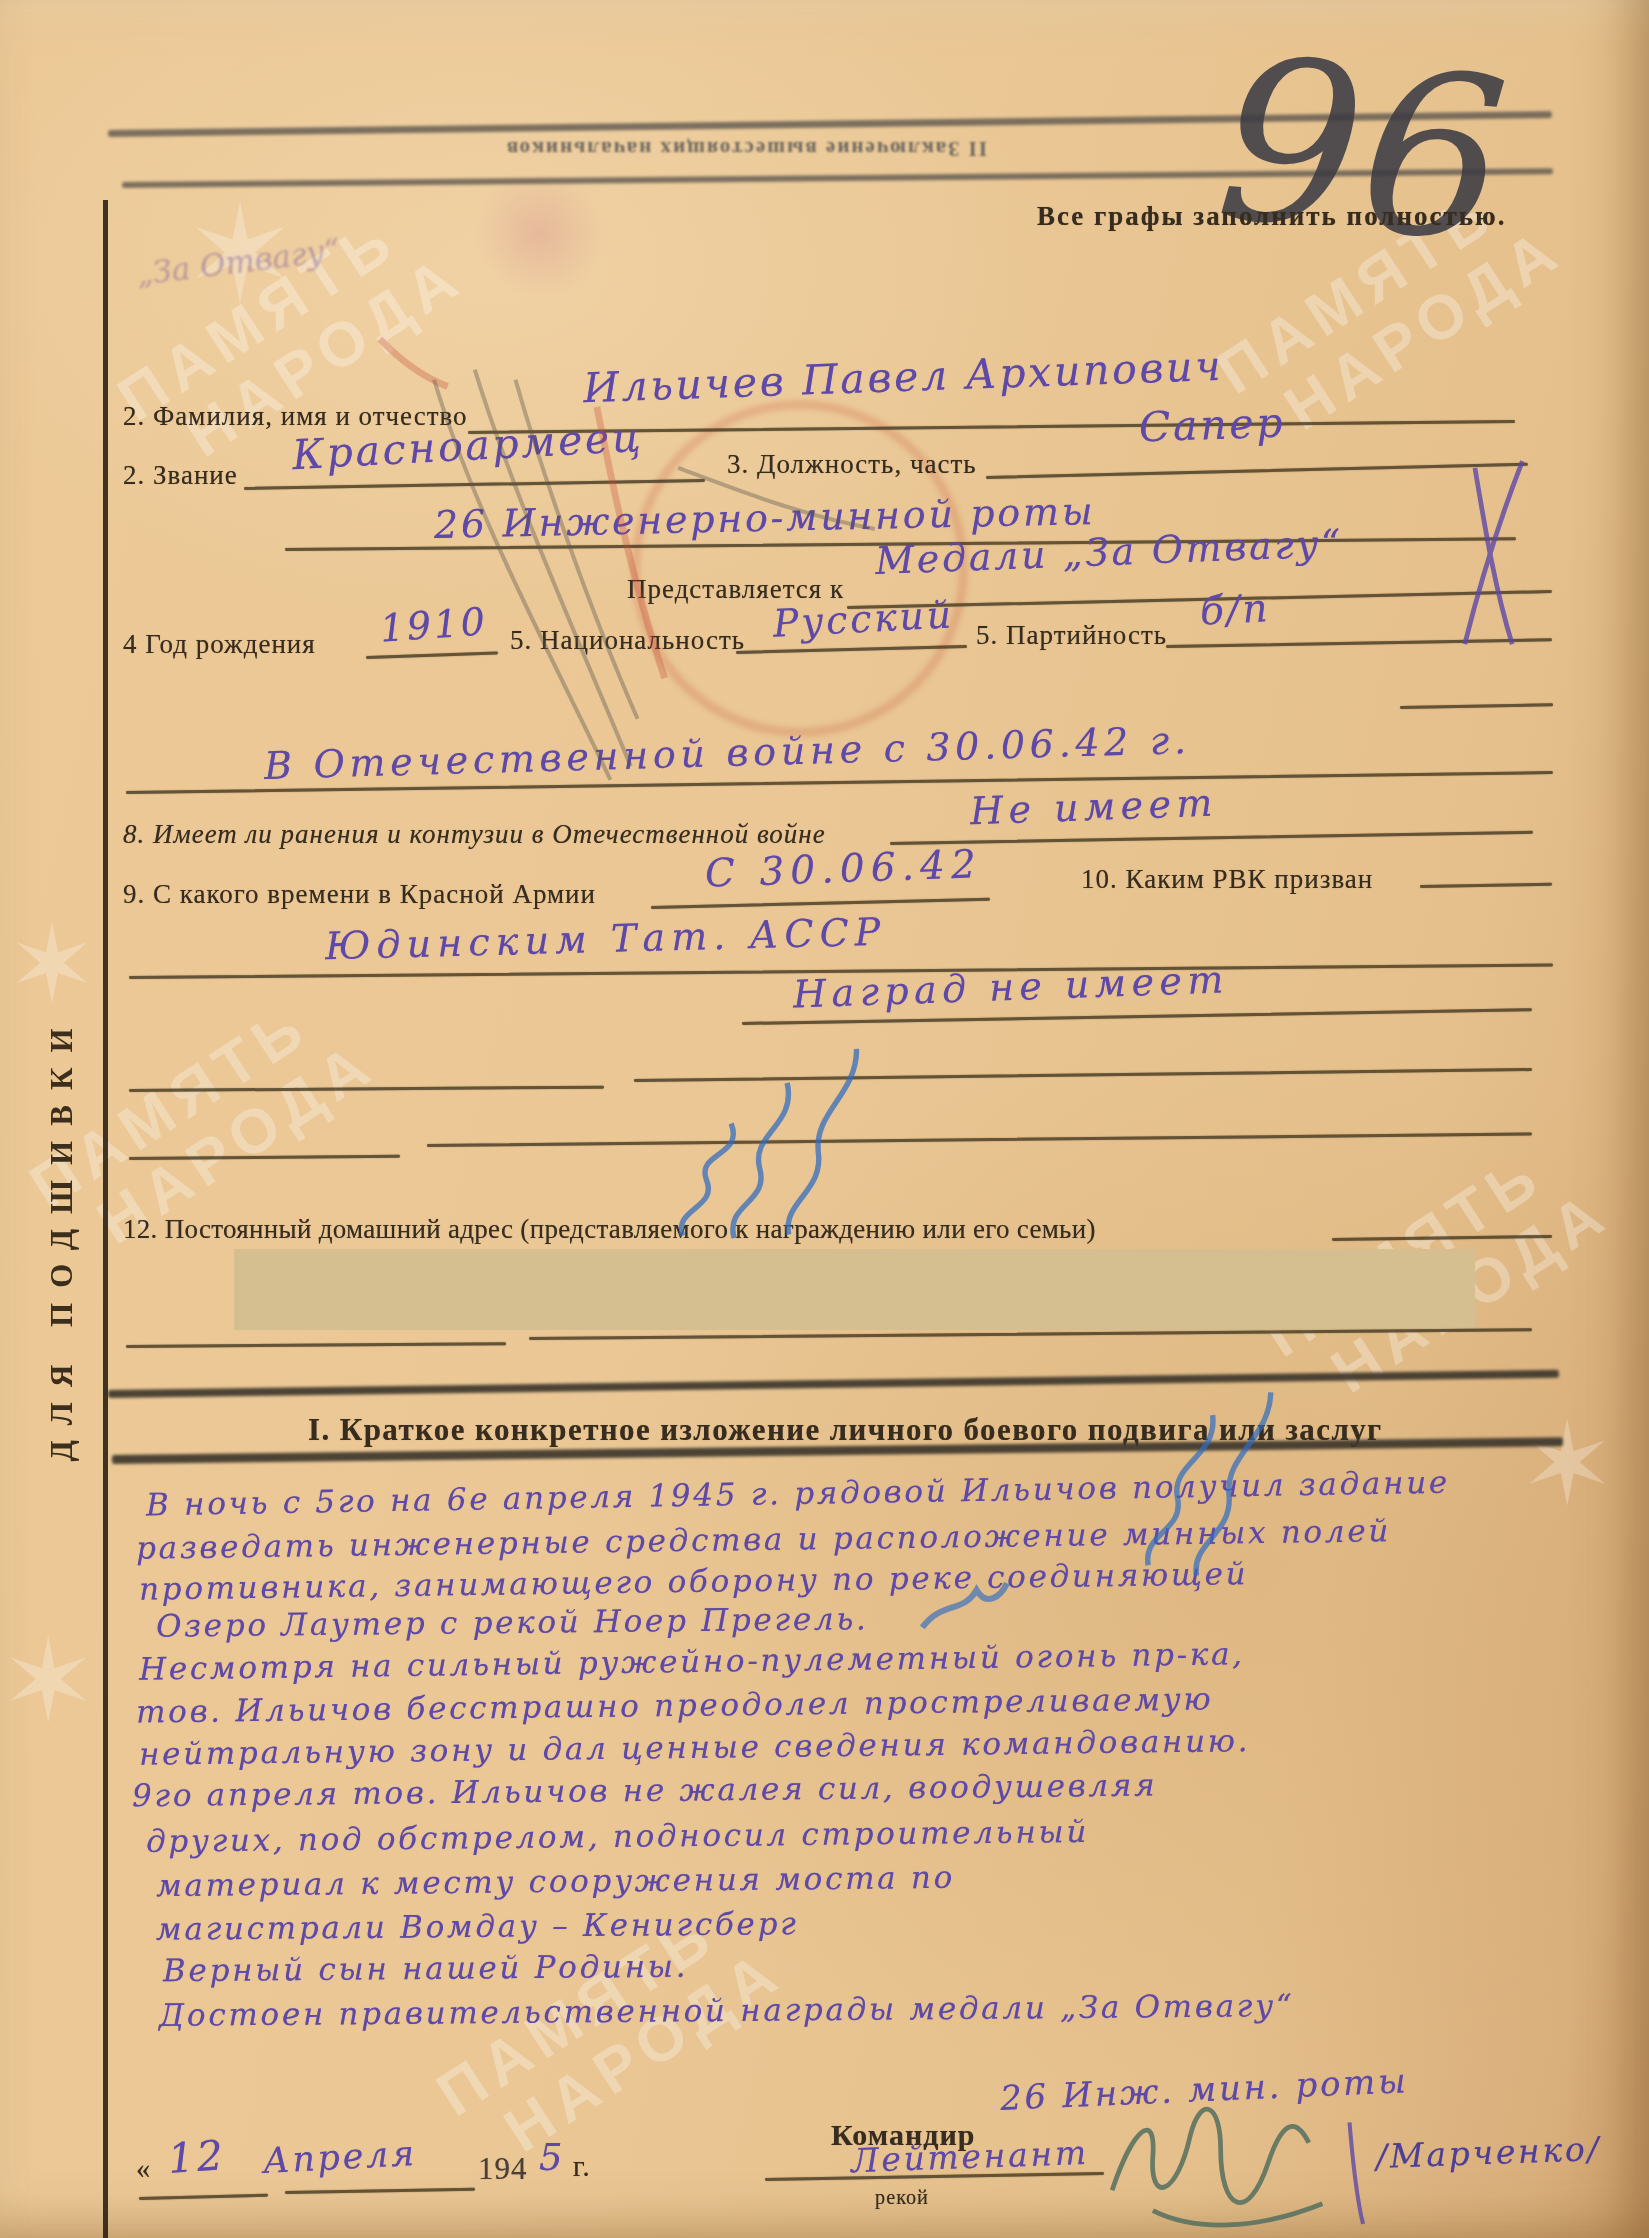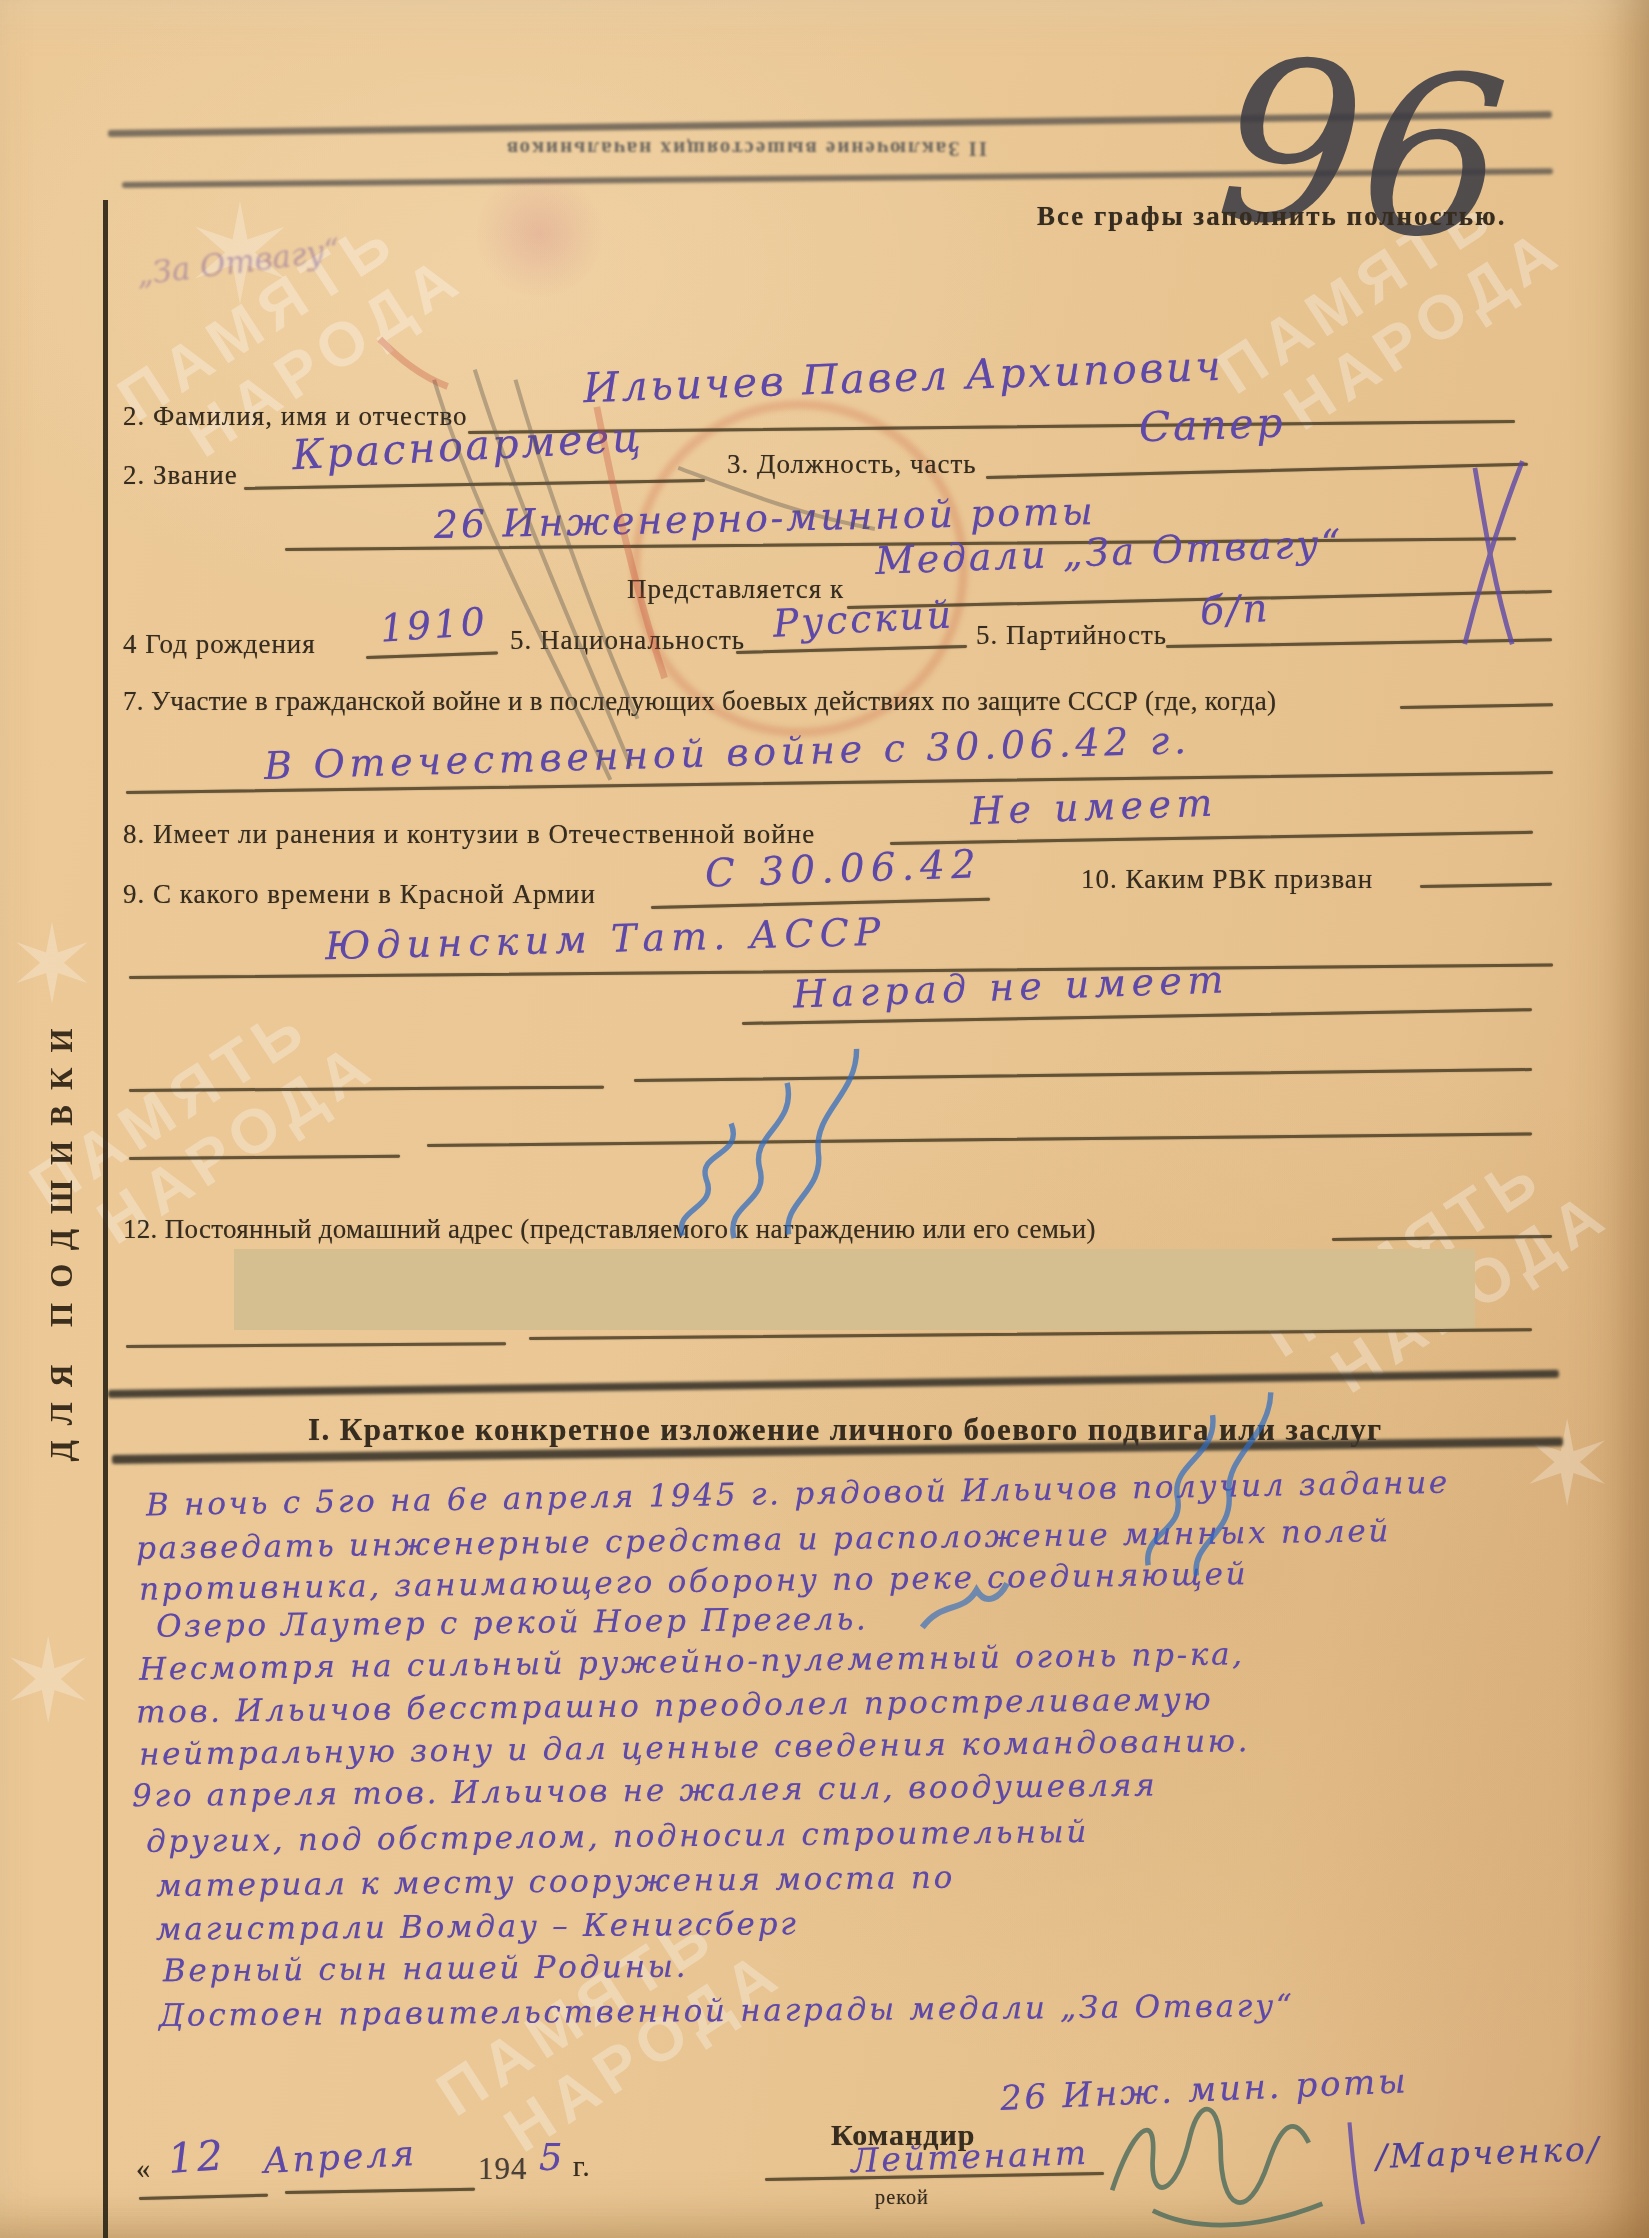--- a/index.html
+++ b/index.html
@@ -92,26 +92,25 @@
   <div class="lbl" style="left:123px;top:629px;">4  Год рождения</div>
   <div class="hw" style="left:380px;top:603px;font-size:38px;transform:rotate(-4deg);">1910</div>
   <div class="ln" style="left:366px;top:656px;width:132px;transform:rotate(-2deg);"></div>
   <div class="lbl" style="left:510px;top:625px;">5. Национальность</div>
   <div class="hw" style="left:773px;top:597px;font-size:38px;transform:rotate(-3deg);">Русский</div>
   <div class="ln" style="left:736px;top:651px;width:231px;transform:rotate(-1.5deg);"></div>
   <div class="lbl" style="left:976px;top:620px;">5. Партийность</div>
   <div class="hw" style="left:1200px;top:587px;font-size:39px;transform:rotate(-3deg);">б/п</div>
   <div class="ln" style="left:1166px;top:645px;width:386px;transform:rotate(-1deg);"></div>
 
-  <div class="lbl" style="left:123px;top:686px;letter-spacing:0.3px;">7. Участие в гражданской войне и в последующих боевых действиях по защите СССР (где, когда)</div>
   <div class="ln" style="left:1400px;top:706px;width:153px;transform:rotate(-1deg);"></div>
   <div class="hw" style="left:264px;top:731px;font-size:38px;letter-spacing:4.7px;transform:rotate(-1.6deg);">В Отечественной войне с 30.06.42 г.</div>
   <div class="ln" style="left:126px;top:791px;width:1427px;transform:rotate(-0.8deg);"></div>
 
-  <div class="lbl" style="left:123px;top:819px;">8. Имеет ли ранения и контузии в Отечественной войне</div>
+  <div class="lbl" style="left:123px;top:819px;font-style:italic;">8. Имеет ли ранения и контузии в Отечественной войне</div>
   <div class="hw" style="left:970px;top:785px;font-size:38px;letter-spacing:5.4px;transform:rotate(-2deg);">Не имеет</div>
   <div class="ln" style="left:890px;top:842px;width:643px;transform:rotate(-1deg);"></div>
 
   <div class="lbl" style="left:123px;top:879px;">9. С какого времени в Красной Армии</div>
   <div class="hw" style="left:705px;top:846px;font-size:39px;letter-spacing:6.1px;transform:rotate(-2deg);">С 30.06.42</div>
   <div class="ln" style="left:651px;top:906px;width:339px;transform:rotate(-1.4deg);"></div>
   <div class="lbl" style="left:1081px;top:864px;">10. Каким РВК призван</div>
   <div class="ln" style="left:1420px;top:885px;width:132px;transform:rotate(-1deg);"></div>
   <div class="hw" style="left:325px;top:917px;font-size:38px;letter-spacing:6.1px;transform:rotate(-1.5deg);">Юдинским Тат. АССР</div>
   <div class="ln" style="left:129px;top:976px;width:1424px;transform:rotate(-0.5deg);"></div>

